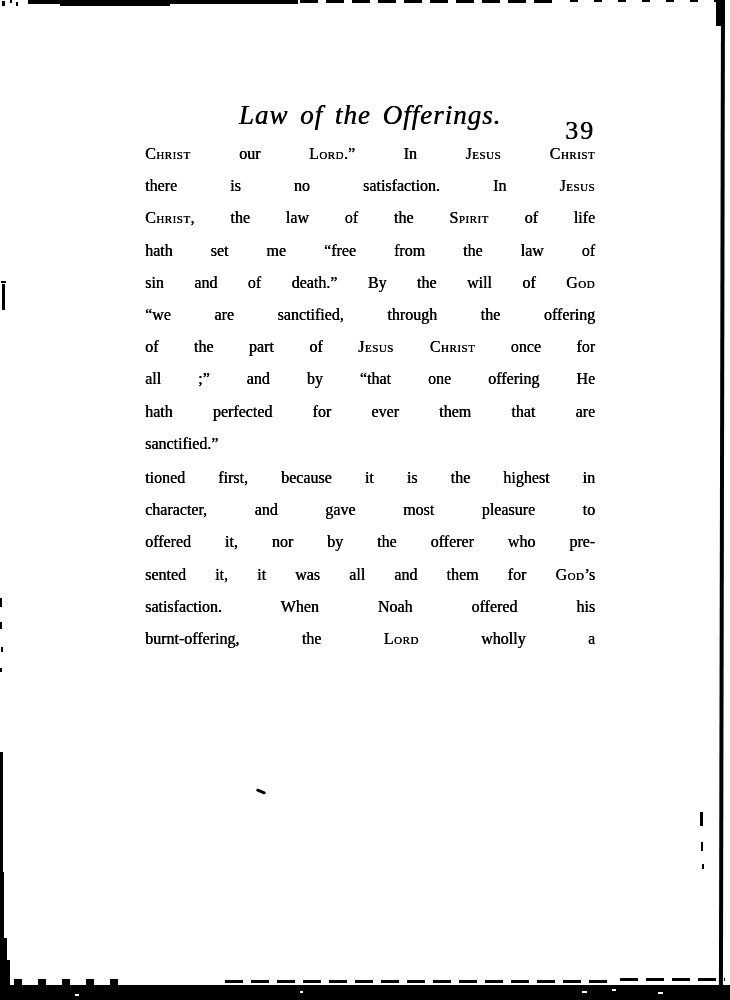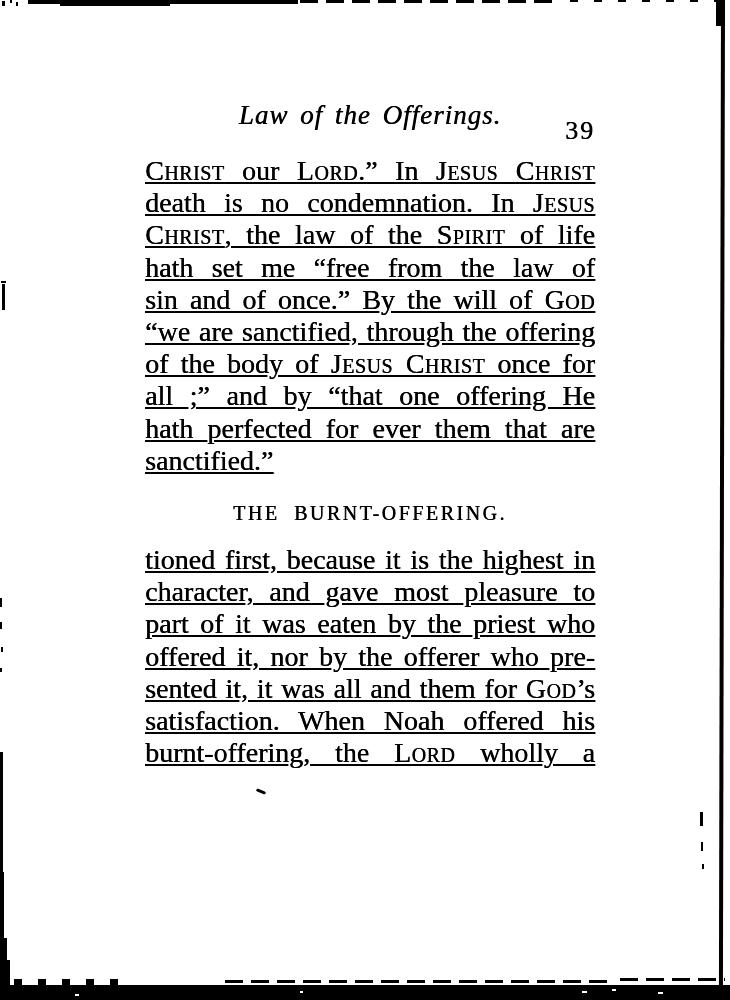--- a/index.html
+++ b/index.html
@@ -26,25 +26,24 @@
     word-spacing: 4px;
   }
   .page-number {
     position: absolute;
     right: 0; top: 16px;
     font-style: normal;
     font-size: 26px;
     letter-spacing: 2px;
   }
   .page-text .para {
-    margin-top: 19px;
-    font-size: 28px;
+    margin-top: 2px;
+    font-size: 16px;
     line-height: 32.2px;
     text-shadow: 0.4px 0 0 #000;
-    text-decoration: underline;
   }
   .page-text .line {
     text-align: justify;
     text-align-last: justify;
   }
   .page-text .line.no-just { text-align-last: left; }
   .page-text .line.indent { text-indent: 30px; }
   .sc { font-variant: small-caps; letter-spacing: 0.5px; }
   .section-heading {
     margin: 25px 0 18px 0;
@@ -101,34 +100,32 @@
 <div class="art" style="left:256px; top:790px; width:10px; height:3px; border-radius:2px; transform: rotate(22deg);"></div>
 
 <div class="page-body">
   <div class="running-header">
     <span>Law of the Offerings.</span>
     <span class="page-number">39</span>
   </div>
   <div class="page-text">
       <div class="para">
         <div class="line"><span class="sc">Christ</span><span> our </span><span class="sc">Lord</span><span>.” In </span><span class="sc">Jesus</span><span> </span><span class="sc">Christ</span></div>
-        <div class="line"><span>death is no condemnation. In </span><span class="sc">Jesus</span></div>
+        <div class="line"><span>there is no satisfaction. In </span><span class="sc">Jesus</span></div>
         <div class="line"><span class="sc">Christ</span><span>, the law of the </span><span class="sc">Spirit</span><span> of life</span></div>
         <div class="line"><span>hath set me “free from the law of</span></div>
-        <div class="line"><span>sin and of once.” By the will of </span><span class="sc">God</span></div>
+        <div class="line"><span>sin and of death.” By the will of </span><span class="sc">God</span></div>
         <div class="line"><span>“we are sanctified, through the offering</span></div>
-        <div class="line"><span>of the body of </span><span class="sc">Jesus Christ</span><span> once for</span></div>
+        <div class="line"><span>of the part of </span><span class="sc">Jesus Christ</span><span> once for</span></div>
         <div class="line"><span>all ;” and by “that one offering He</span></div>
         <div class="line"><span>hath perfected for ever them that are</span></div>
         <div class="line no-just"><span>sanctified.”</span></div>
       </div>
-      <div class="section-heading">THE BURNT-OFFERING.</div>
       <div class="para">
         <div class="line"><span>tioned first, because it is the highest in</span></div>
         <div class="line"><span>character, and gave most pleasure to</span></div>
-        <div class="line"><span>part of it was eaten by the priest who</span></div>
         <div class="line"><span>offered it, nor by the offerer who pre-</span></div>
         <div class="line"><span>sented it, it was all and them for </span><span class="sc">God</span><span>’s</span></div>
         <div class="line"><span>satisfaction. When Noah offered his</span></div>
         <div class="line"><span>burnt-offering, the </span><span class="sc">Lord</span><span> wholly a</span></div>
       </div>
     </div>
 </div>
 
 </body></html>

